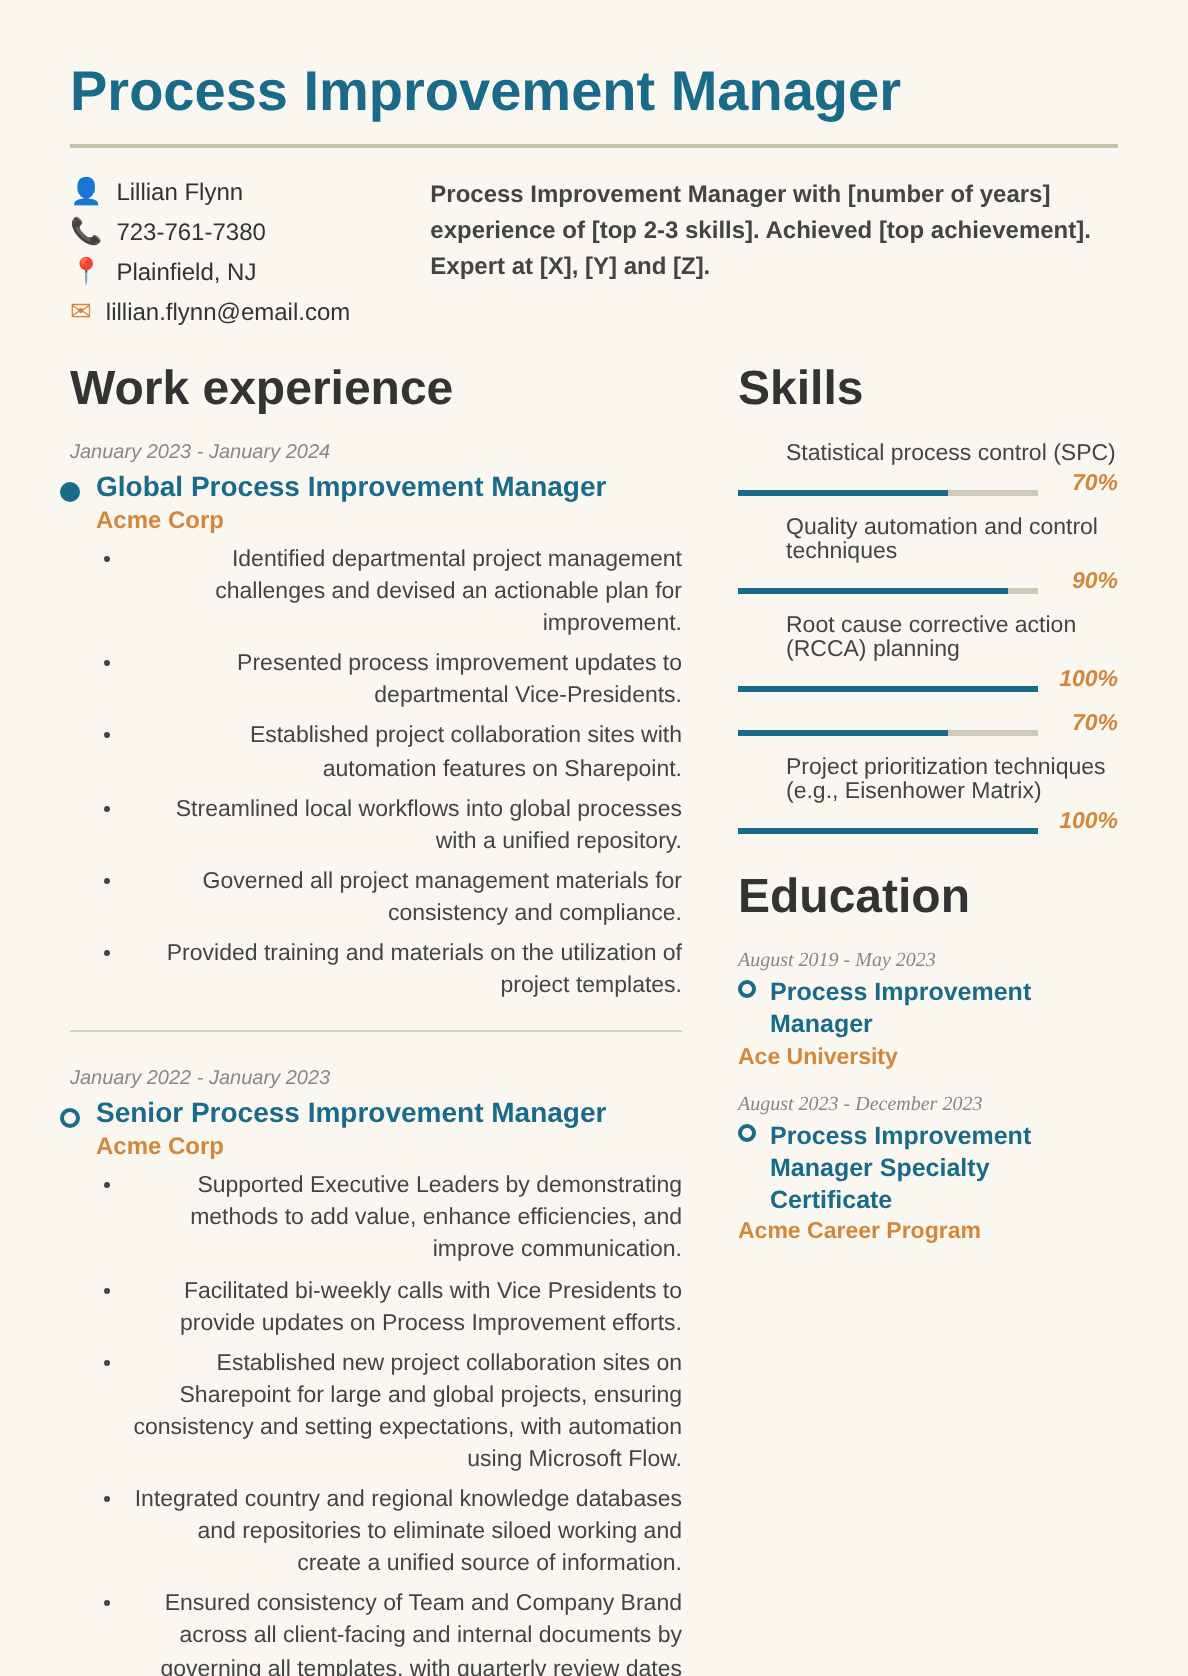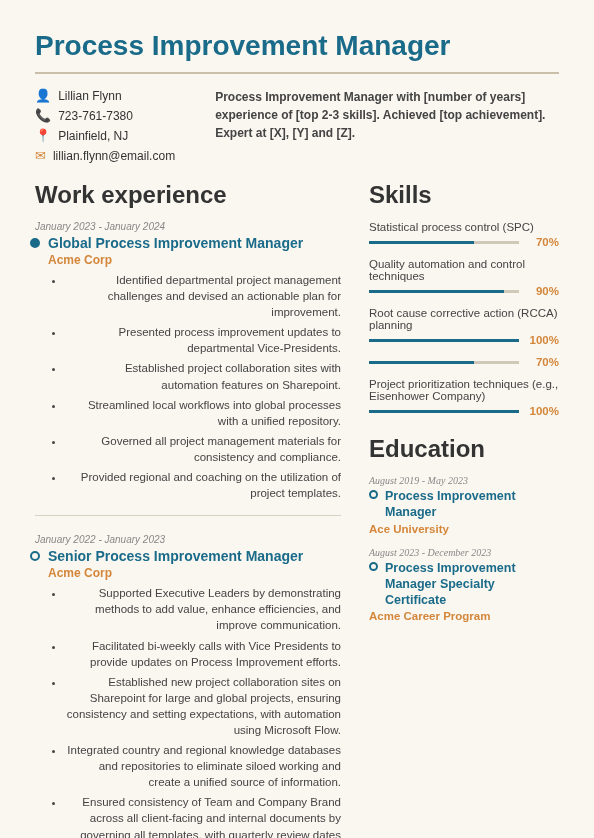--- a/index.html
+++ b/index.html
@@ -84,21 +84,21 @@
       margin-bottom: 18px;
     }
     .job-date {
       font-size: 10px;
       color: #888;
       margin-bottom: 3px;
       font-style: italic;
     }
     .job-title-row {
       display: flex;
-      align-items: center;
+      align-items: flex-end;
       gap: 8px;
       margin-bottom: 2px;
     }
     .job-bullet-dot {
       width: 10px;
       height: 10px;
       border-radius: 50%;
       border: 2px solid #1a6b8a;
       background: transparent;
       flex-shrink: 0;
@@ -138,25 +138,27 @@
     }
     
     .skills-section {}
     .skill-item {
       margin-bottom: 10px;
     }
     .skill-label {
       font-size: 11.5px;
       color: #444;
       margin-bottom: 3px;
+      margin-left: 24px;
     }
     .skill-bar-row {
       display: flex;
-      align-items: center;
+      align-items: flex-end;
       gap: 8px;
+      font-style: italic;
     }
     .skill-bar-bg {
       flex: 1;
       height: 3px;
       background: #d0c8b8;
       position: relative;
     }
     .skill-bar-fill {
       height: 3px;
       background: #1a6b8a;
@@ -258,21 +260,21 @@
                 <div class="job-bullet-dot filled"></div>
                 <div class="job-title">Global Process Improvement Manager</div>
               </div>
               <div class="company-name">Acme Corp</div>
               <ul class="job-bullets">
                 <li>Identified departmental project management challenges and devised an actionable plan for improvement.</li>
                 <li>Presented process improvement updates to departmental Vice-Presidents.</li>
                 <li>Established project collaboration sites with automation features on Sharepoint.</li>
                 <li>Streamlined local workflows into global processes with a unified repository.</li>
                 <li>Governed all project management materials for consistency and compliance.</li>
-                <li>Provided regional and coaching on the utilization of project templates.</li>
+                <li>Provided training and materials on the utilization of project templates.</li>
               </ul>
               <hr class="job-divider">
             </div>
             <div class="job-entry">
               <div class="job-date">January 2022 - January 2023</div>
               <div class="job-title-row">
                 <div class="job-bullet-dot"></div>
                 <div class="job-title">Senior Process Improvement Manager</div>
               </div>
               <div class="company-name">Acme Corp</div>
@@ -322,21 +324,21 @@
             </div>
             <div class="skill-item">
               <div class="skill-bar-row">
                 <div class="skill-bar-bg">
                   <div class="skill-bar-fill" style="width: 70%;"></div>
                 </div>
                 <div class="skill-pct">70%</div>
               </div>
             </div>
             <div class="skill-item">
-              <div class="skill-label">Project prioritization techniques (e.g., Eisenhower Company)</div>
+              <div class="skill-label">Project prioritization techniques (e.g., Eisenhower Matrix)</div>
               <div class="skill-bar-row">
                 <div class="skill-bar-bg">
                   <div class="skill-bar-fill" style="width: 100%;"></div>
                 </div>
                 <div class="skill-pct">100%</div>
               </div>
             </div>
           </div>
       </div>
 

